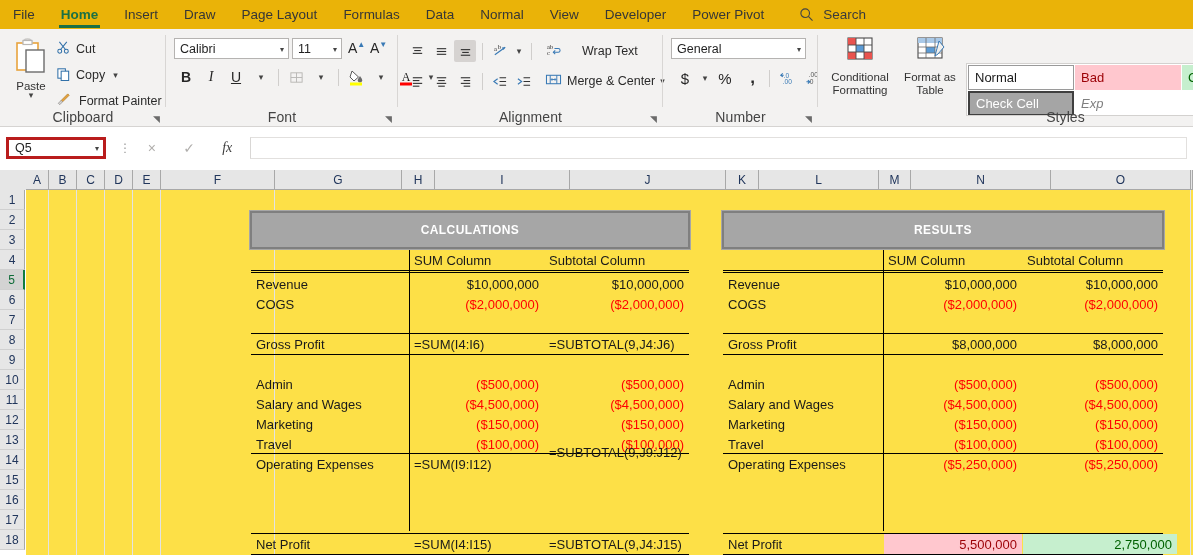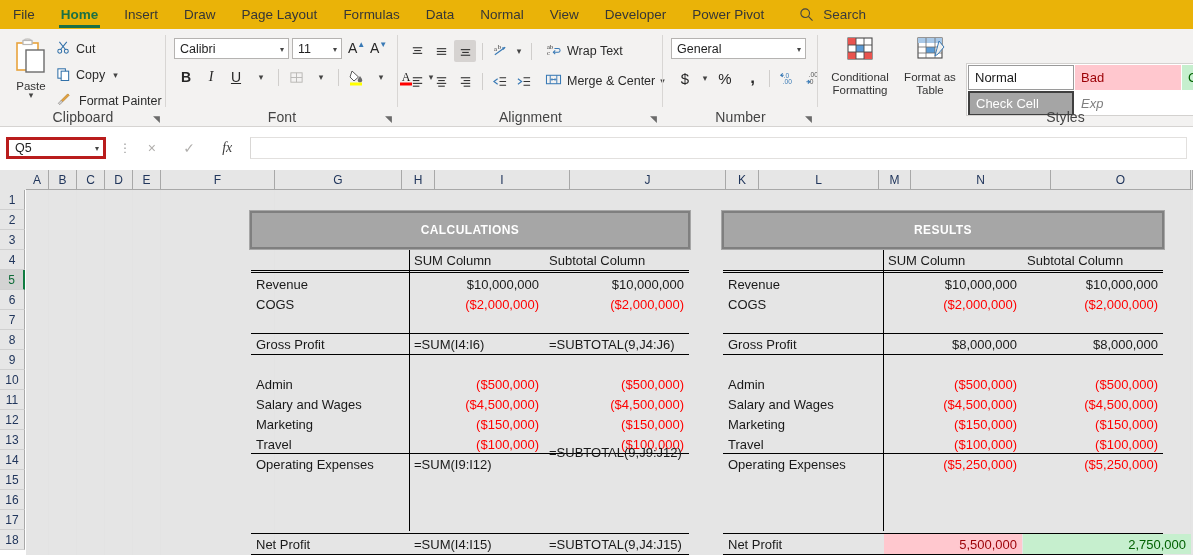--- a/index.html
+++ b/index.html
@@ -132,21 +132,21 @@
     content:""; position:absolute; right:4px; bottom:3px;
     border-style: solid; border-width: 0 0 9px 9px; border-color: transparent transparent #9a9a9a transparent;
   }
   .rowhdr { position: absolute; left: 0; top: 20px; width: 25px; }
   .rh {
     position: absolute; left: 0; width: 25px; background: #e6e6e6;
     border-right: 1px solid #a8a8a8; border-bottom: 1px solid #d0d0d0;
     font-size: 12px; color: #21365c; display: flex; align-items: center; justify-content: center;
   }
   .rh.sel { background: #d3d3d3; border-right: 2px solid #107c41; color:#0e6b38; }
-  .sheet { position: absolute; left: 26px; top: 20px; right: 0; bottom: 0; background: #e5e5e5; }
+  .sheet { position: absolute; left: 26px; top: 20px; right: 0; bottom: 0; background: #fde047; }
 
   
   .vline { position: absolute; top: 0; width: 1px; background: #e3e3e3; }
 
   
   .cell {
     position: absolute; font-size: 13px; color: #1a1a1a;
     display: flex; align-items: center;
     font-family: "Liberation Sans", sans-serif;
     white-space: nowrap; overflow: hidden;
@@ -335,21 +335,21 @@
         <div class="abtn">
           <svg width="17" height="16" viewBox="0 0 18 16">
               <text x="2" y="8" font-size="7" fill="#333" font-family="Liberation Serif, serif">a</text>
               <text x="6" y="6" font-size="7" fill="#333" font-family="Liberation Serif, serif">b</text>
               <line x1="3" y1="12" x2="14" y2="4" stroke="#3879b5" stroke-width="1.2"></line>
               <path d="M14 4 l-3.6 .4 l2 2.6 Z" fill="#3879b5"></path>
             </svg>
         </div>
         <div class="abtn" style="font-size:9px;color:#444;width:12px;">▾</div>
         <div class="vsep"></div>
-        <div style="display:flex;align-items:center;gap:5px;margin-left:8px;">
+        <div style="display:flex;align-items:center;gap:20px;margin-left:8px;">
           <span>
             <svg width="16" height="15" viewBox="0 0 17 16">
                 <text x="1" y="7" font-size="7" fill="#333" font-family="Liberation Serif, serif">ab</text>
                 <text x="1" y="14" font-size="7" fill="#333" font-family="Liberation Serif, serif">c</text>
                 <path d="M8 11 h5 a2 2 0 0 0 0-4 h-4" fill="none" stroke="#3879b5" stroke-width="1.1"></path>
                 <path d="M9.8 9 l-2 2 l2 2" fill="none" stroke="#3879b5" stroke-width="1.1"></path>
               </svg>
           </span>
           <span class="textlab">Wrap Text</span>
         </div>
@@ -656,17 +656,17 @@
       <div class="cell r neg" style="left:997px; top:244px; width:140px; height:20px;">($100,000)</div>
 
       <div class="hline" style="left:697px; top:263px; width:440px;"></div>
       <div class="cell l" style="left:698px; top:264px; width:157px; height:20px;">Operating Expenses</div>
       <div class="cell r neg" style="left:858px; top:264px; width:138px; height:20px;">($5,250,000)</div>
       <div class="cell r neg" style="left:997px; top:264px; width:140px; height:20px;">($5,250,000)</div>
 
       <div class="hline" style="left:697px; top:343px; width:440px;"></div>
       <div class="cell l" style="left:698px; top:344px; width:157px; height:20px;">Net Profit</div>
       <div class="cell r npink" style="left:858px; top:344px; width:138px; height:20px;">5,500,000</div>
-      <div class="cell r ngreen" style="left:997px; top:344px; width:168px; height:20px;">2,750,000</div>
+      <div class="cell r ngreen" style="left:997px; top:344px; width:154px; height:20px;">2,750,000</div>
       <div class="hline" style="left:697px; top:364px; width:440px;"></div>
     </div>
   </div>
 </div>
 
 </body></html>

